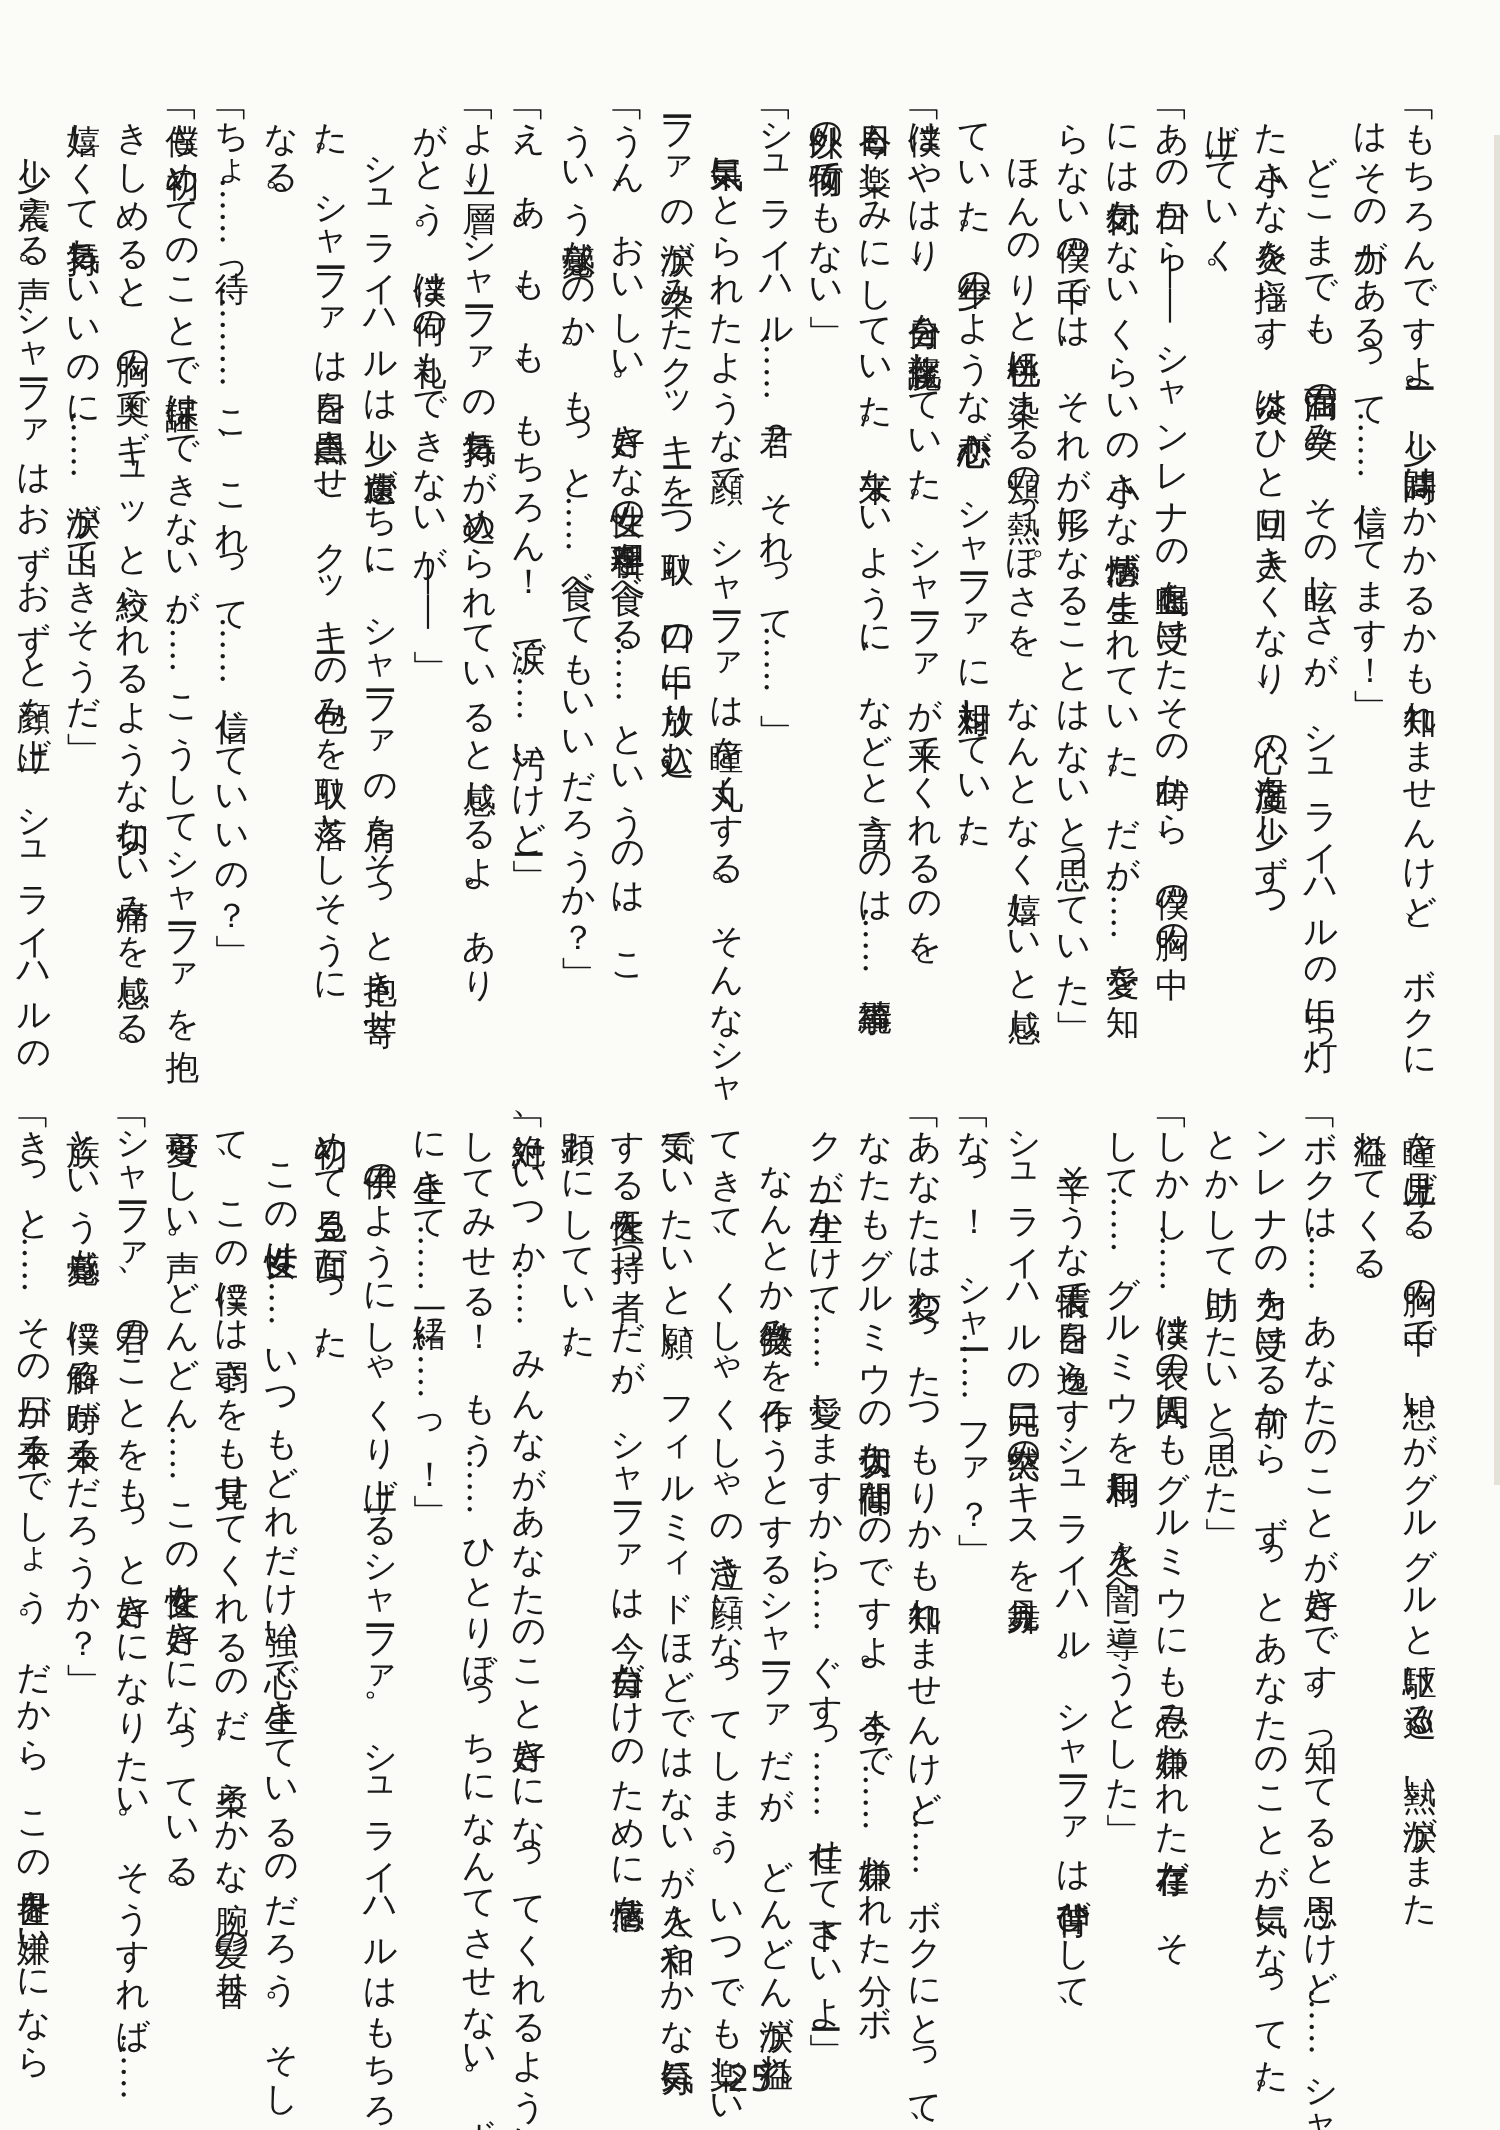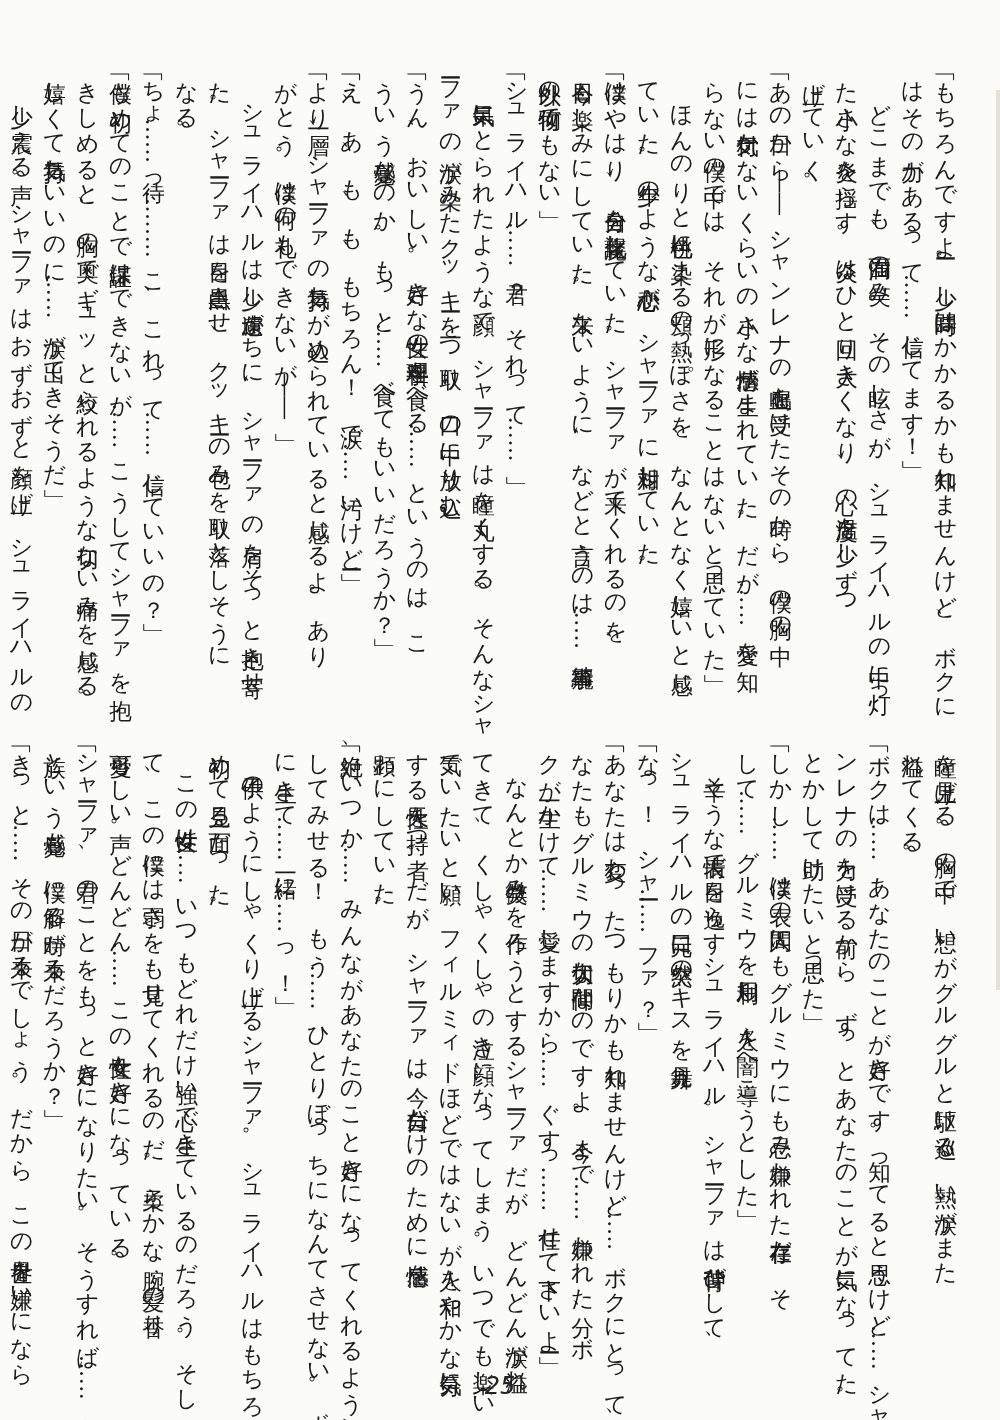--- a/index.html
+++ b/index.html
@@ -22,21 +22,20 @@
   #block-upper { top: 66px; right: 38px; height: 620px; width: 930px; }
   #block-lower { top: 738px; right: 38px; height: 620px; width: 930px; }
   .col { display: block; }
   .page-number {
     position: absolute;
     top: 1372px; left: 0; width: 1000px;
     text-align: center;
     font-family: "DejaVu Sans", sans-serif;
     font-size: 24px;
     color: #222;
-    font-style: italic;
   }
   .edge-mark {
     position: absolute; right: 0; width: 4px; background: #e4e2d8;
   }
 </style>
 </head>
 <body>
 
 <div class="edge-mark" style="top:90px;height:900px;"></div>
 

